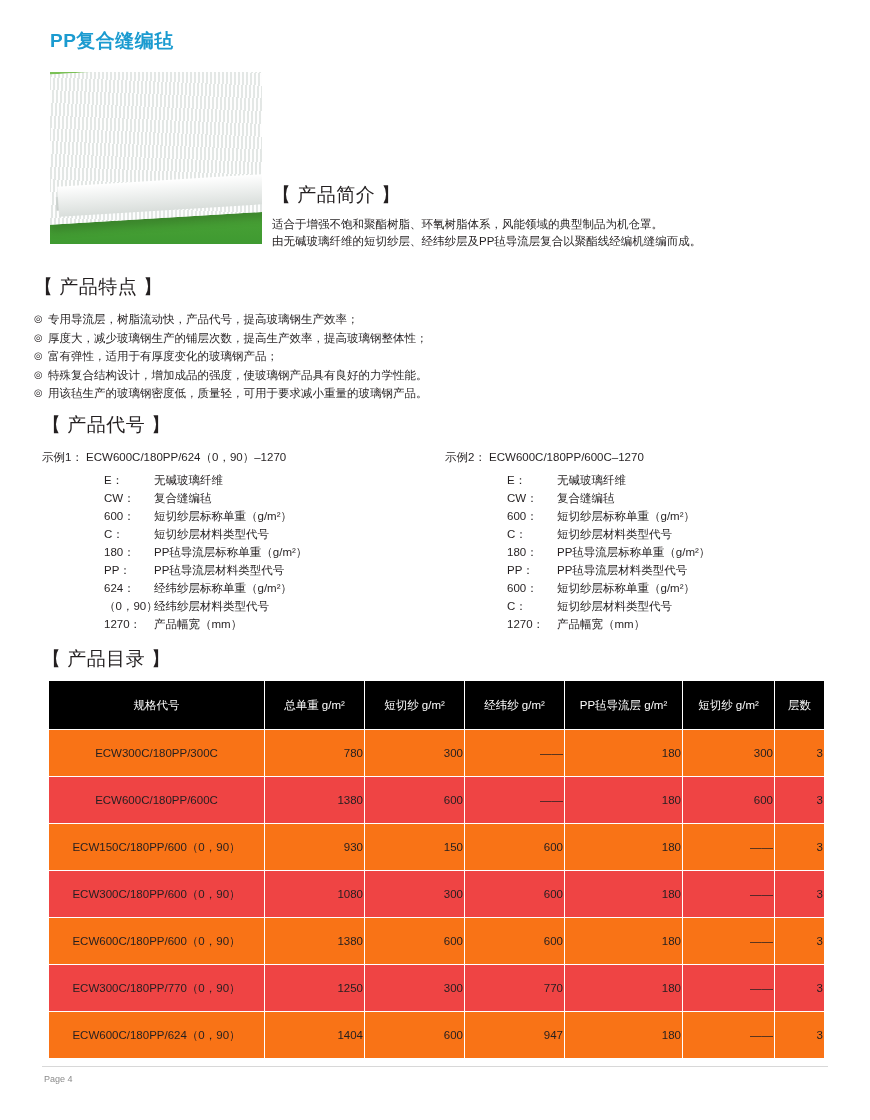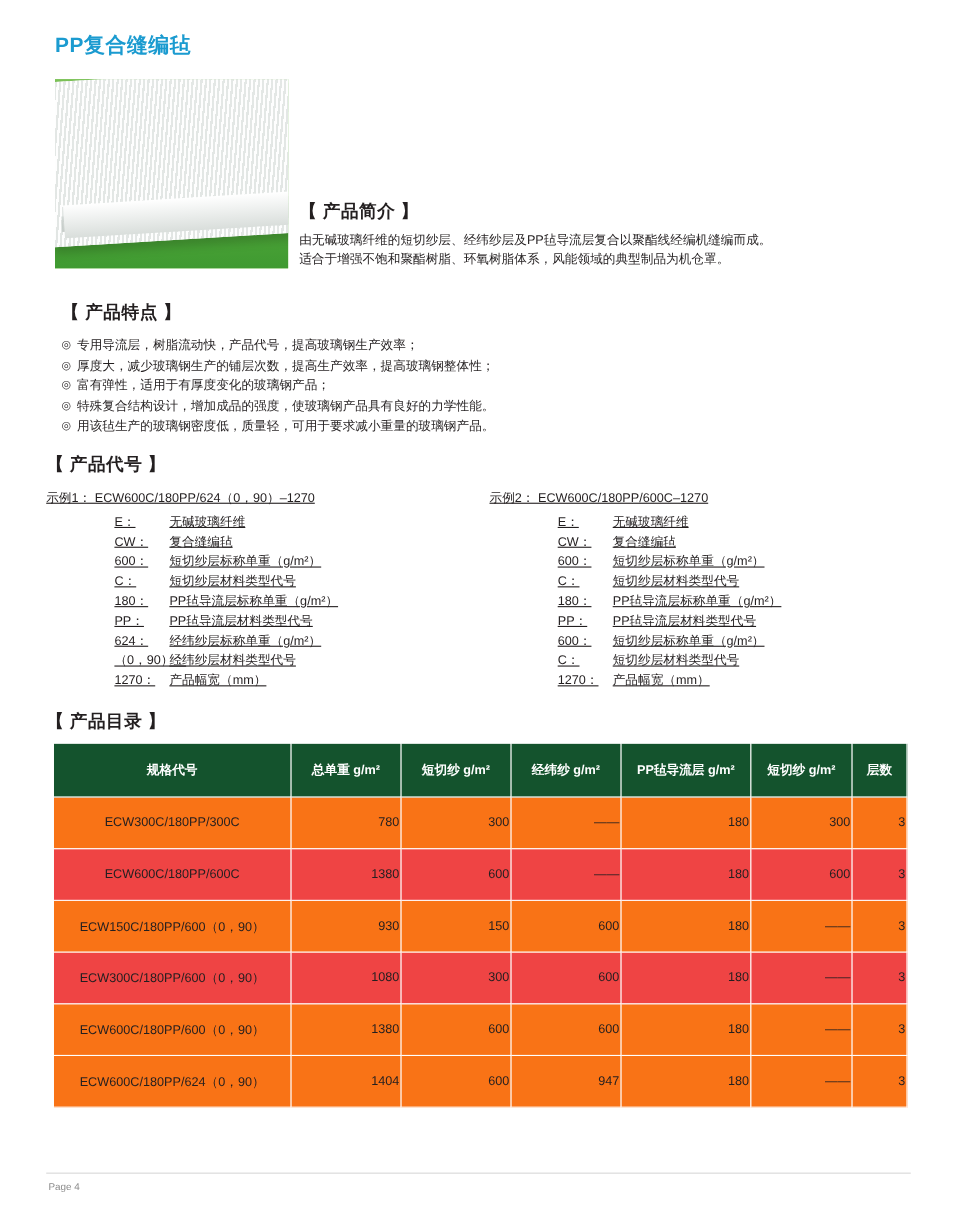--- a/index.html
+++ b/index.html
@@ -84,36 +84,36 @@
   }
 
   
   .intro {
     position: absolute;
     left: 272px;
     top: 182px;
     width: 550px;
   }
   .bracket-head {
-    font-size: 16px;
-    font-weight: bold;
+    font-size: 19px;
+    font-weight: normal;
     color: #231f20;
     margin-bottom: 8px;
     letter-spacing: 0.5px;
   }
   .intro-body {
     font-size: 11.5px;
     line-height: 17px;
     color: #231f20;
   }
 
   
   .features {
     position: absolute;
-    left: 56px;
+    left: 34px;
     top: 274px;
     width: 780px;
   }
   .features .bracket-head { margin-bottom: 10px; }
   .feature-list {
     margin: 0;
     padding: 0;
     list-style: none;
   }
   .feature-list li {
@@ -135,21 +135,20 @@
   .codes {
     position: absolute;
     left: 42px;
     top: 412px;
     width: 790px;
   }
   .codes .bracket-head { margin-bottom: 12px; }
   .code-cols {
     display: flex;
     gap: 16px;
-    text-decoration: underline;
   }
   .code-col { width: 395px; }
   .code-title {
     font-size: 11.5px;
     margin-bottom: 6px;
     padding-left: 38px;
     text-indent: -38px;
   }
   .code-row {
     display: flex;
@@ -172,24 +171,24 @@
     width: 790px;
   }
   .catalog .bracket-head { }
   table.cat {
     border-collapse: collapse;
     width: 764px;
     margin-left: 6px;
     table-layout: fixed;
   }
   table.cat th {
-    background: #14532d;
+    background: #000000;
     color: #ffffff;
     font-size: 11.5px;
-    font-weight: bold;
+    font-weight: normal;
     height: 46px;
     border: 1px solid #ffffff;
     text-align: center;
     vertical-align: middle;
   }
   table.cat td {
     font-size: 11.5px;
     height: 44px;
     text-align: right;
     vertical-align: middle;
@@ -226,22 +225,22 @@
 
   <div class="photo">
     <div class="grass"></div>
     <div class="mat"></div>
     <div class="mat-edge"></div>
     <div class="mat2"></div>
   </div>
 
   <div class="intro">
     <div class="bracket-head">【 产品简介 】</div>
+    <div class="intro-body">适合于增强不饱和聚酯树脂、环氧树脂体系，风能领域的典型制品为机仓罩。</div>
     <div class="intro-body">由无碱玻璃纤维的短切纱层、经纬纱层及PP毡导流层复合以聚酯线经编机缝编而成。</div>
-    <div class="intro-body">适合于增强不饱和聚酯树脂、环氧树脂体系，风能领域的典型制品为机仓罩。</div>
   </div>
 
   <div class="features">
     <div class="bracket-head">【 产品特点 】</div>
     <ul class="feature-list">
       <li><span class="bullet">◎</span><span>专用导流层，树脂流动快，产品代号，提高玻璃钢生产效率；</span></li>
       <li><span class="bullet">◎</span><span>厚度大，减少玻璃钢生产的铺层次数，提高生产效率，提高玻璃钢整体性；</span></li>
       <li><span class="bullet">◎</span><span>富有弹性，适用于有厚度变化的玻璃钢产品；</span></li>
       <li><span class="bullet">◎</span><span>特殊复合结构设计，增加成品的强度，使玻璃钢产品具有良好的力学性能。</span></li>
       <li><span class="bullet">◎</span><span>用该毡生产的玻璃钢密度低，质量轻，可用于要求减小重量的玻璃钢产品。</span></li>
@@ -397,20 +396,29 @@
         </tr>
         <tr class="odd">
           <td>ECW600C/180PP/600（0，90）</td>
           <td>1380</td>
           <td>600</td>
           <td>600</td>
           <td>180</td>
           <td>——</td>
           <td>3</td>
         </tr>
+        <tr class="even">
+          <td>ECW300C/180PP/770（0，90）</td>
+          <td>1250</td>
+          <td>300</td>
+          <td>770</td>
+          <td>180</td>
+          <td>——</td>
+          <td>3</td>
+        </tr>
         <tr class="odd">
           <td>ECW600C/180PP/624（0，90）</td>
           <td>1404</td>
           <td>600</td>
           <td>947</td>
           <td>180</td>
           <td>——</td>
           <td>3</td>
         </tr>
       </tbody>

